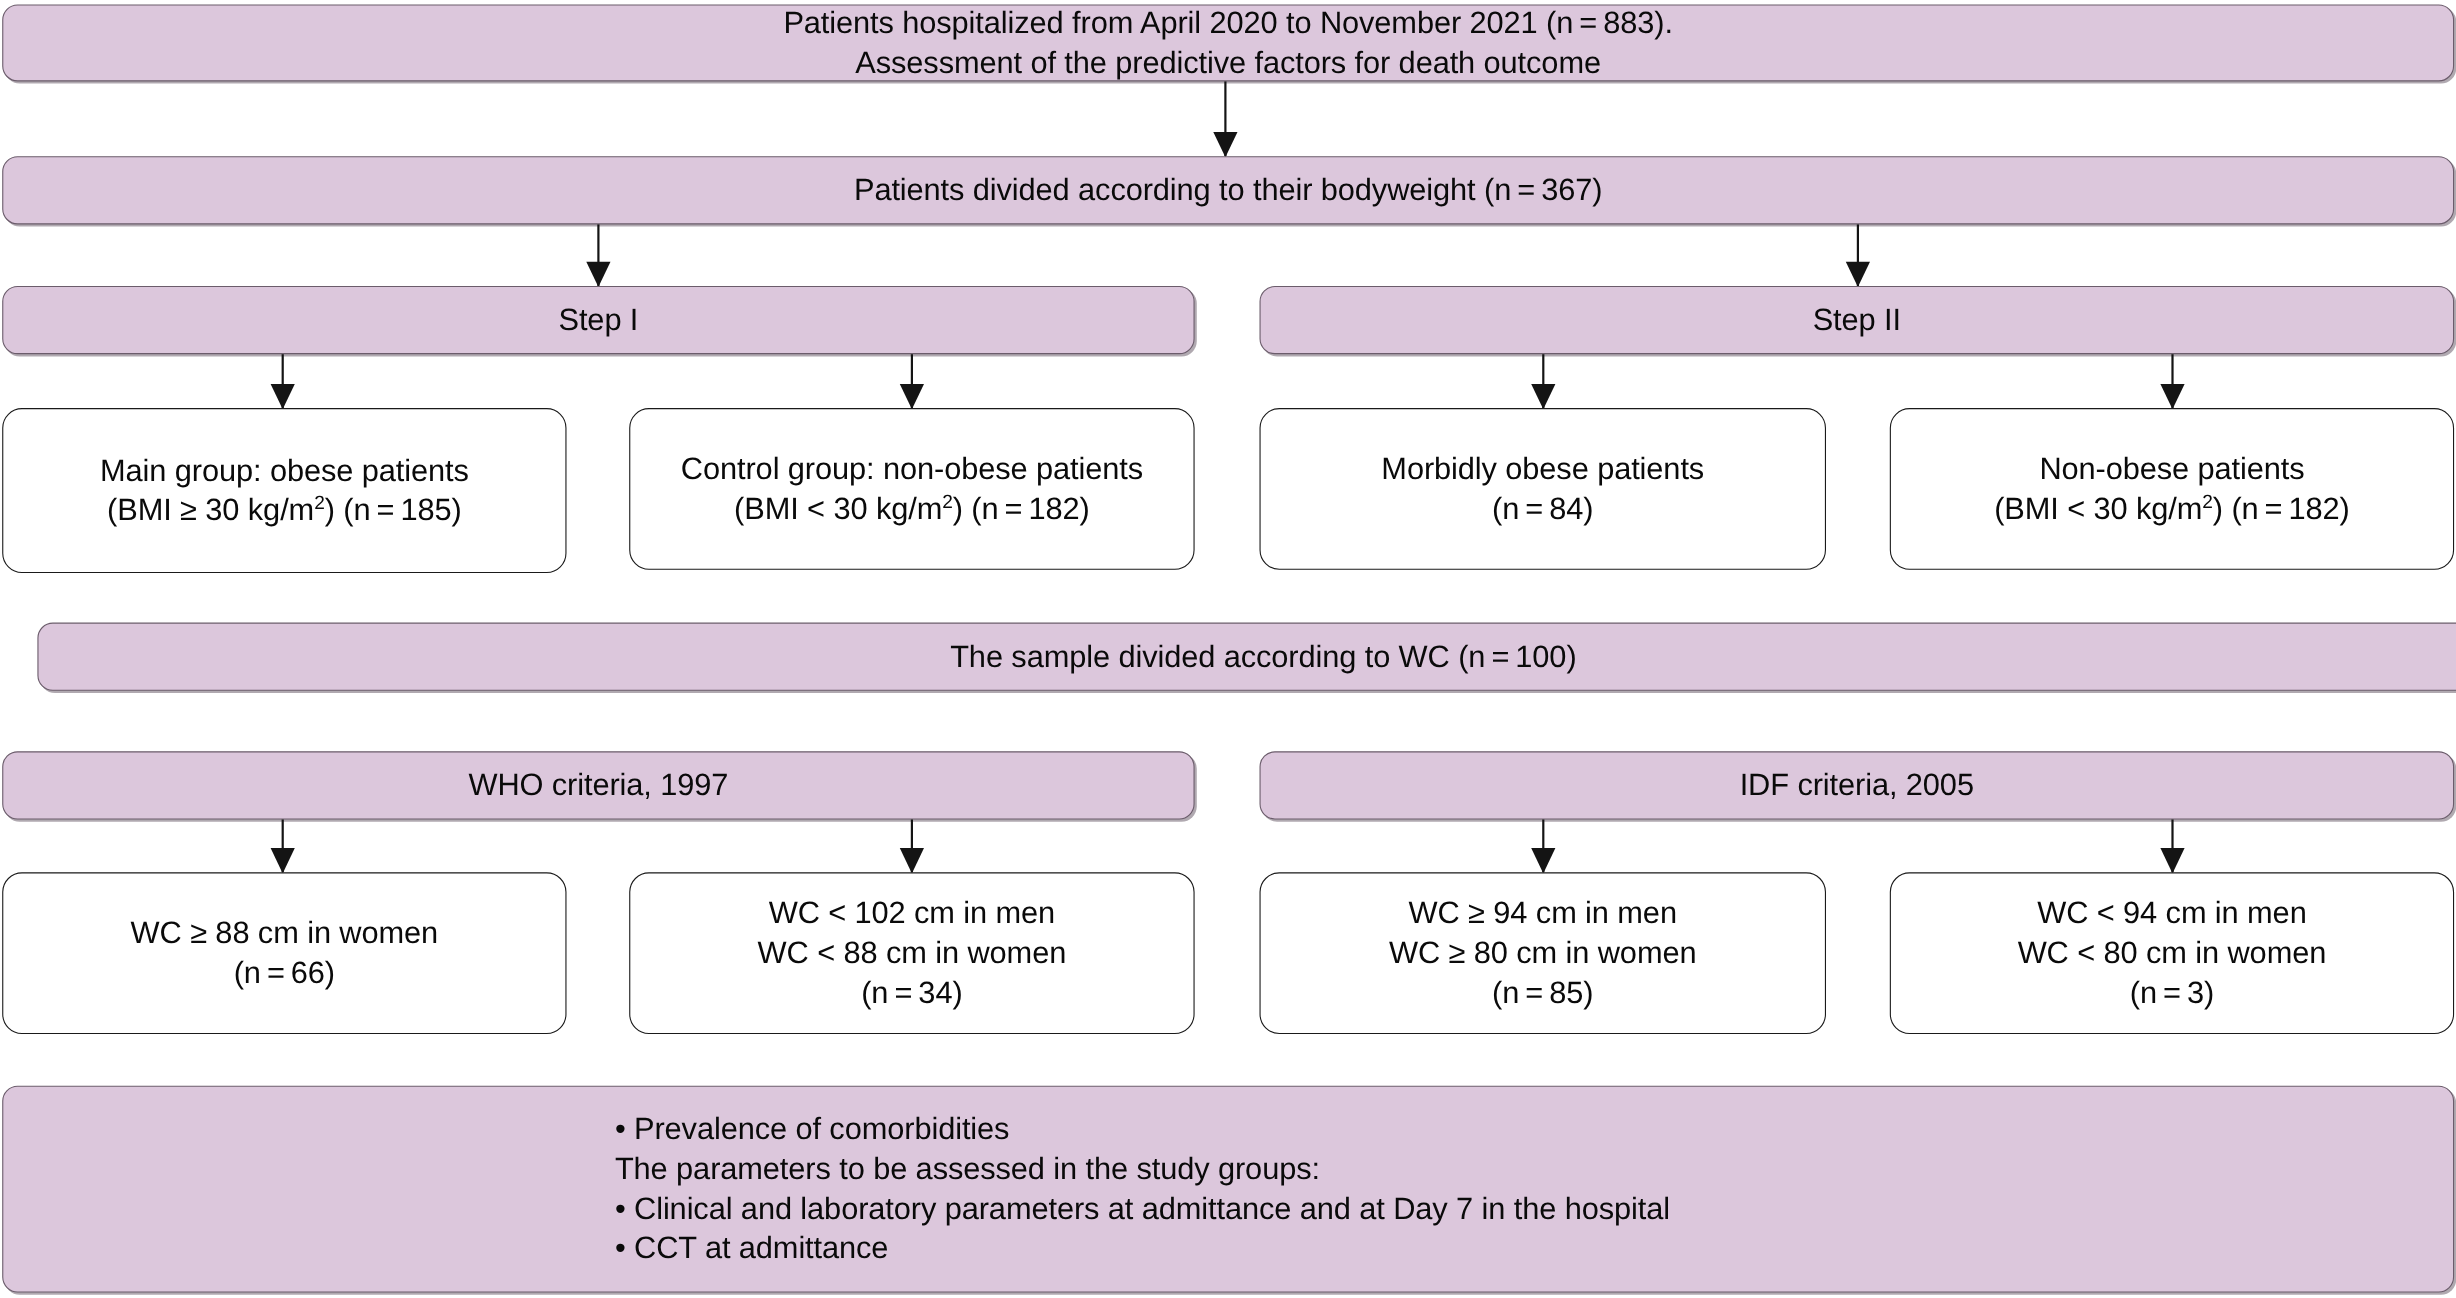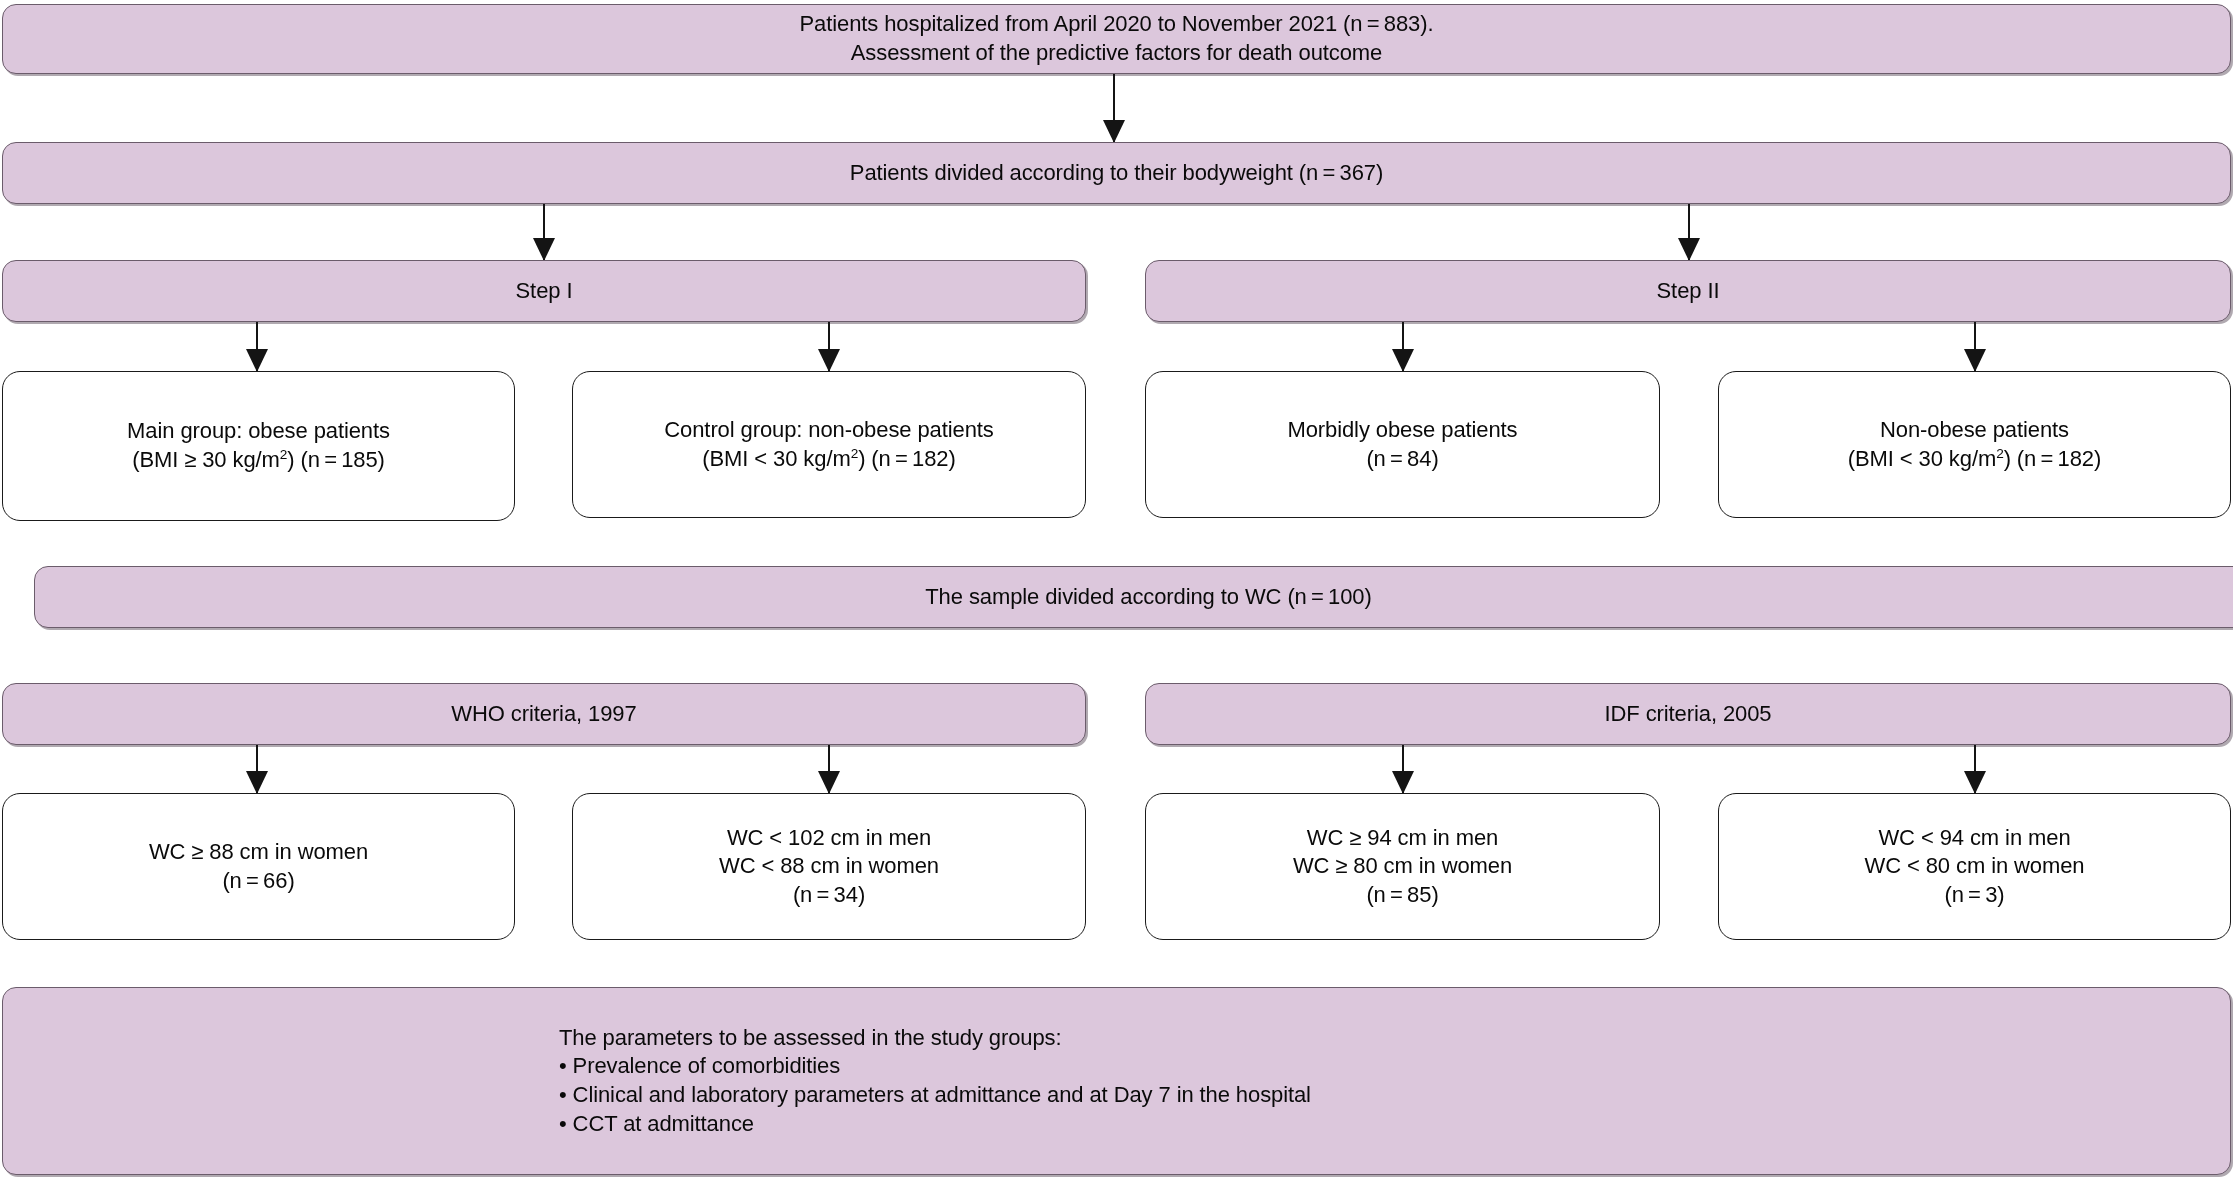--- a/index.html
+++ b/index.html
@@ -24,21 +24,21 @@
     position: absolute;
     box-sizing: border-box;
     display: flex;
     flex-direction: column;
     align-items: center;
     justify-content: center;
     text-align: center;
     border: 1.6px solid #3b3340;
     border-radius: 14px;
     line-height: 1.30;
-    font-size: 22px;
+    font-size: 28px;
     letter-spacing: -0.1px;
     padding: 0 10px;
   }
   .node.filled {
     background: #dcc7dc;
     border-color: #6b5c6b;
     box-shadow: 2px 2px 0 rgba(80,65,80,0.45);
   }
   .node.plain {
     background: #ffffff;
@@ -166,19 +166,19 @@
     <span class="line">(n = 85)</span>
   </div>
 
   <div class="node plain" style="left:1718px; top:793px; width:513px; height:147px;">
     <span class="line">WC &lt; 94 cm in men</span>
     <span class="line">WC &lt; 80 cm in women</span>
     <span class="line">(n = 3)</span>
   </div>
 
   <div class="node filled left-align" style="left:2px; top:987px; width:2229px; height:188px; padding-left:556px;">
+    <span class="line bullet">• Prevalence of comorbidities</span>
     <span class="line">The parameters to be assessed in the study groups:</span>
-    <span class="line bullet">• Prevalence of comorbidities</span>
     <span class="line bullet">• Clinical and laboratory parameters at admittance and at Day 7 in the hospital</span>
     <span class="line bullet">• CCT at admittance</span>
   </div>
 
 </div>
 
 </body></html>

